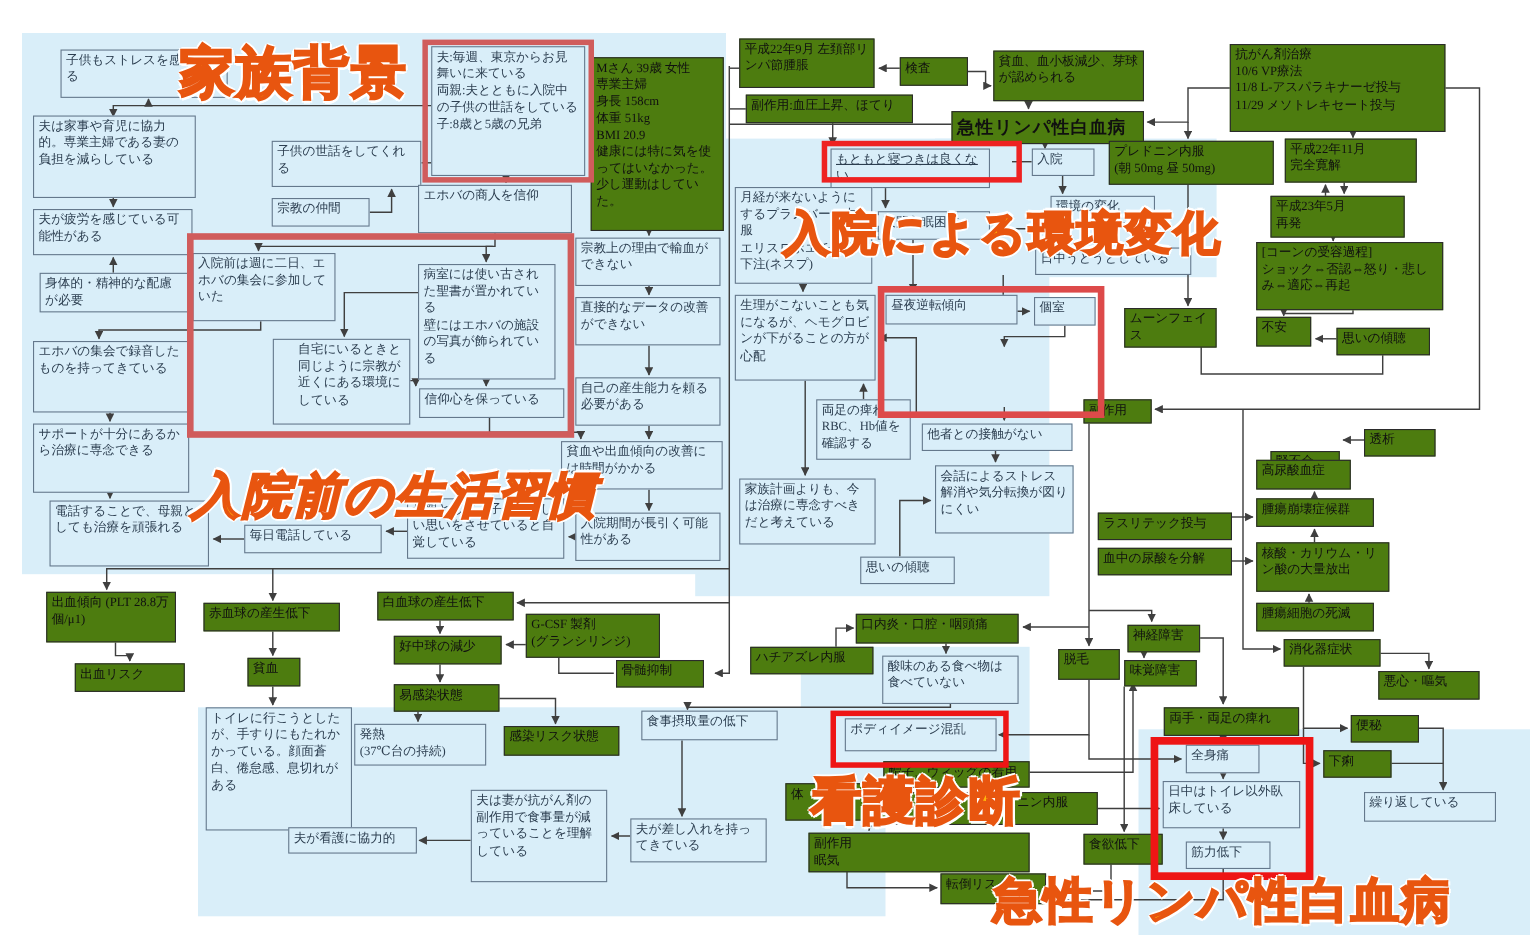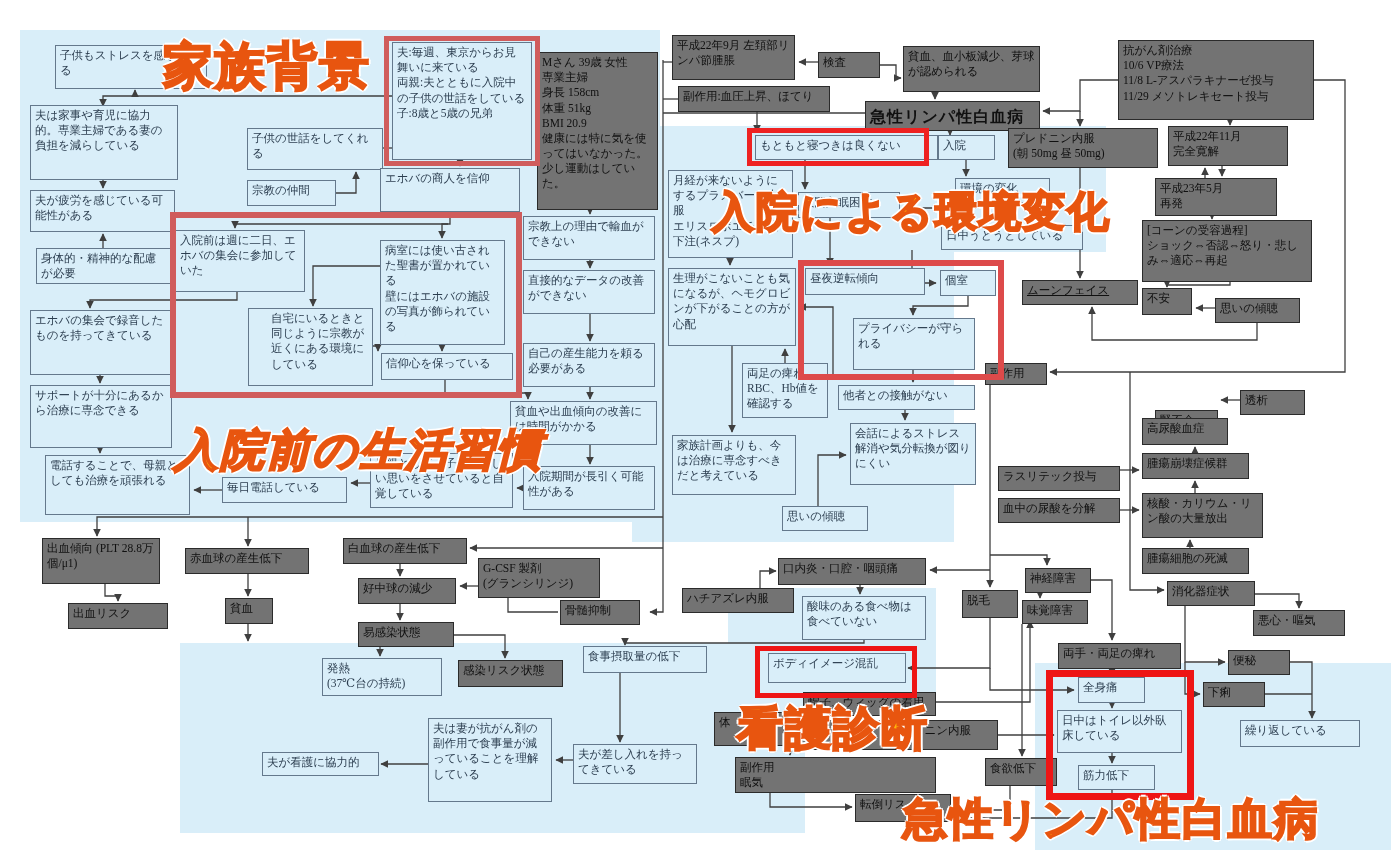--- a/index.html
+++ b/index.html
@@ -3,21 +3,21 @@
 <meta charset="utf-8">
 <style>
   html,body{margin:0;padding:0;background:#fff;}
   #canvas{position:relative;width:1391px;height:852px;background:#fff;overflow:hidden;
           font-family:"Liberation Serif","DejaVu Serif",serif;}
   .region{position:absolute;background:#d9eef9;z-index:0;}
   #wires{position:absolute;left:0;top:0;z-index:1;}
   .node{position:absolute;z-index:2;border:1px solid #64788c;background:#d9eef9;color:#2c3e50;
         font-size:11.5px;line-height:1.32;padding:2px 4px;box-sizing:border-box;
         white-space:pre-line;word-break:break-all;}
-  .node.w{background:#737373;border-color:#2b2b2b;color:#101010;}
+  .node.w{background:#4d7c0f;border-color:#2b2b2b;color:#101010;}
   .node.lg{font-size:16px;letter-spacing:1px;font-weight:bold;padding-top:4px;}
   .hl{position:absolute;z-index:3;box-sizing:border-box;pointer-events:none;}
   .overlay-label{position:absolute;z-index:4;font-family:"Liberation Sans","DejaVu Sans",sans-serif;
         font-weight:bold;color:#ffb60a;-webkit-text-stroke:2.2px #e8550f;letter-spacing:2px;white-space:nowrap;
         text-shadow:0 0 3px #fff,2px 2px 0 #fff,-2px -2px 0 #fff,2px -2px 0 #fff,-2px 2px 0 #fff,
                     0 3px 0 #fff,0 -3px 0 #fff,3px 0 0 #fff,-3px 0 0 #fff;pointer-events:none;}
 </style>
 </head>
 <body>
 
@@ -171,64 +171,64 @@
     <div class="node" style="left: 523px; top: 216px; width: 132px; min-height: 44px;">宗教上の理由で輸血ができない</div>
     <div class="node" style="left: 523px; top: 270px; width: 132px; min-height: 44px;">直接的なデータの改善ができない</div>
     <div class="node" style="left: 523px; top: 343px; width: 132px; min-height: 44px;">自己の産生能力を頼る必要がある</div>
     <div class="node" style="left: 510px; top: 401px; width: 147px; min-height: 44px;">貧血や出血傾向の改善には時間がかかる</div>
     <div class="node" style="left: 523px; top: 466px; width: 132px; min-height: 44px;">入院期間が長引く可能性がある</div>
     <div class="node w" style="left: 672px; top: 35px; width: 123px; min-height: 45px;">平成22年9月 左頚部リンパ節腫脹</div>
     <div class="node w" style="left: 818px; top: 52px; width: 62px; min-height: 26px;">検査</div>
     <div class="node w" style="left: 903px; top: 46px; width: 137px; min-height: 46px;">貧血、血小板減少、芽球が認められる</div>
     <div class="node w" style="left: 678px; top: 86px; width: 152px; min-height: 26px;">副作用:血圧上昇、ほてり</div>
     <div class="node w lg" style="left: 865px; top: 101px; width: 175px; min-height: 30px;">急性リンパ性白血病</div>
-    <div class="node" style="left: 755px; top: 135px; width: 183px; min-height: 25px;">もともと寝つきは良くない</div>
+    <div class="node" style="left: 755px; top: 135px; width: 145px; min-height: 25px; text-decoration: underline;">もともと寝つきは良くない</div>
     <div class="node" style="left: 938px; top: 135px; width: 57px; min-height: 25px;">入院</div>
     <div class="node" style="left: 955px; top: 178px; width: 95px; min-height: 25px;">環境の変化</div>
     <div class="node" style="left: 798px; top: 192px; width: 102px; min-height: 26px;">夜間入眠困難</div>
     <div class="node" style="left: 908px; top: 225px; width: 142px; min-height: 25px; margin-left: 33px;">日中うとうとしている</div>
     <div class="node" style="left: 668px; top: 170px; width: 125px; min-height: 88px;">月経が来ないようにするプラノバール内服
 エリスロポエチン皮下注(ネスプ)</div>
     <div class="node" style="left: 668px; top: 268px; width: 128px; min-height: 78px;">生理がこないことも気になるが、ヘモグロビンが下がることの方が心配</div>
     <div class="node" style="left: 805px; top: 268px; width: 120px; min-height: 27px;">昼夜逆転傾向</div>
     <div class="node" style="left: 940px; top: 270px; width: 56px; min-height: 26px;">個室</div>
-    <div class="node" style="left: 853px; top: 318px; width: 122px; min-height: 52px;">プライバシーが守られる</div>
     <div class="node" style="left: 742px; top: 363px; width: 86px; min-height: 55px;">両足の痺れ、RBC、Hb値を確認する</div>
     <div class="node" style="left: 838px; top: 385px; width: 137px; min-height: 25px;">他者との接触がない</div>
     <div class="node" style="left: 850px; top: 423px; width: 126px; min-height: 62px;">会話によるストレス解消や気分転換が図りにくい</div>
     <div class="node" style="left: 672px; top: 435px; width: 124px; min-height: 60px;">家族計画よりも、今は治療に専念すべきだと考えている</div>
     <div class="node" style="left: 782px; top: 506px; width: 86px; min-height: 25px;">思いの傾聴</div>
     <div class="node w" style="left: 1008px; top: 128px; width: 150px; min-height: 40px;">プレドニン内服
 (朝 50mg 昼 50mg)</div>
     <div class="node w" style="left: 1118px; top: 40px; width: 196px; min-height: 80px;">抗がん剤治療
 10/6 VP療法
 11/8 L-アスパラキナーゼ投与
 11/29 メソトレキセート投与</div>
     <div class="node w" style="left: 1168px; top: 126px; width: 120px; min-height: 40px;">平成22年11月
 完全寛解</div>
     <div class="node w" style="left: 1155px; top: 178px; width: 122px; min-height: 38px;">平成23年5月
 再発</div>
     <div class="node w" style="left: 1142px; top: 220px; width: 170px; min-height: 62px;">[コーンの受容過程]
 ショック⇔否認⇔怒り・悲しみ⇔適応⇔再起</div>
-    <div class="node w" style="left: 1022px; top: 280px; width: 116px; min-height: 25px; text-decoration: underline;">ムーンフェイス</div>
+    <div class="node w" style="left: 1022px; top: 280px; width: 84px; min-height: 25px;">ムーンフェイス</div>
     <div class="node w" style="left: 1142px; top: 288px; width: 50px; min-height: 27px;">不安</div>
     <div class="node w" style="left: 1215px; top: 298px; width: 85px; min-height: 25px;">思いの傾聴</div>
     <div class="node w" style="left: 985px; top: 363px; width: 62px; min-height: 22px;">副作用</div>
     <div class="node w" style="left: 1155px; top: 385px; width: 63px; min-height: 27px; margin-top: 25px;">腎不全</div>
     <div class="node w" style="left: 1240px; top: 390px; width: 65px; min-height: 25px;">透析</div>
     <div class="node w" style="left: 1142px; top: 418px; width: 86px; min-height: 27px;">高尿酸血症</div>
     <div class="node w" style="left: 998px; top: 466px; width: 122px; min-height: 25px;">ラスリテック投与</div>
     <div class="node w" style="left: 1142px; top: 453px; width: 107px; min-height: 26px;">腫瘍崩壊症候群</div>
     <div class="node w" style="left: 998px; top: 498px; width: 122px; min-height: 25px;">血中の尿酸を分解</div>
     <div class="node w" style="left: 1142px; top: 493px; width: 121px; min-height: 45px;">核酸・カリウム・リン酸の大量放出</div>
     <div class="node w" style="left: 1142px; top: 548px; width: 107px; min-height: 26px;">腫瘍細胞の死滅</div>
     <div class="node w" style="left: 42px; top: 538px; width: 118px; min-height: 46px;">出血傾向 (PLT 28.8万個/μ1)</div>
     <div class="node w" style="left: 68px; top: 603px; width: 100px; min-height: 26px;">出血リスク</div>
     <div class="node w" style="left: 185px; top: 548px; width: 124px; min-height: 26px;">赤血球の産生低下</div>
     <div class="node w" style="left: 225px; top: 598px; width: 48px; min-height: 26px;">貧血</div>
+    <div class="node" style="left: 187px; top: 643px; width: 133px; min-height: 112px;">トイレに行こうとしたが、手すりにもたれかかっている。顔面蒼白、倦怠感、息切れがある</div>
     <div class="node w" style="left: 343px; top: 538px; width: 124px; min-height: 26px;">白血球の産生低下</div>
     <div class="node w" style="left: 478px; top: 558px; width: 122px; min-height: 40px;">G-CSF 製剤
 (グランシリンジ)</div>
     <div class="node w" style="left: 358px; top: 578px; width: 98px; min-height: 26px;">好中球の減少</div>
     <div class="node w" style="left: 560px; top: 600px; width: 80px; min-height: 25px;">骨髄抑制</div>
     <div class="node w" style="left: 358px; top: 622px; width: 96px; min-height: 25px;">易感染状態</div>
     <div class="node" style="left: 322px; top: 658px; width: 120px; min-height: 38px;">発熱
 (37℃台の持続)</div>
     <div class="node w" style="left: 458px; top: 660px; width: 105px; min-height: 27px;">感染リスク状態</div>
     <div class="node" style="left: 583px; top: 646px; width: 124px; min-height: 27px;">食事摂取量の低下</div>

